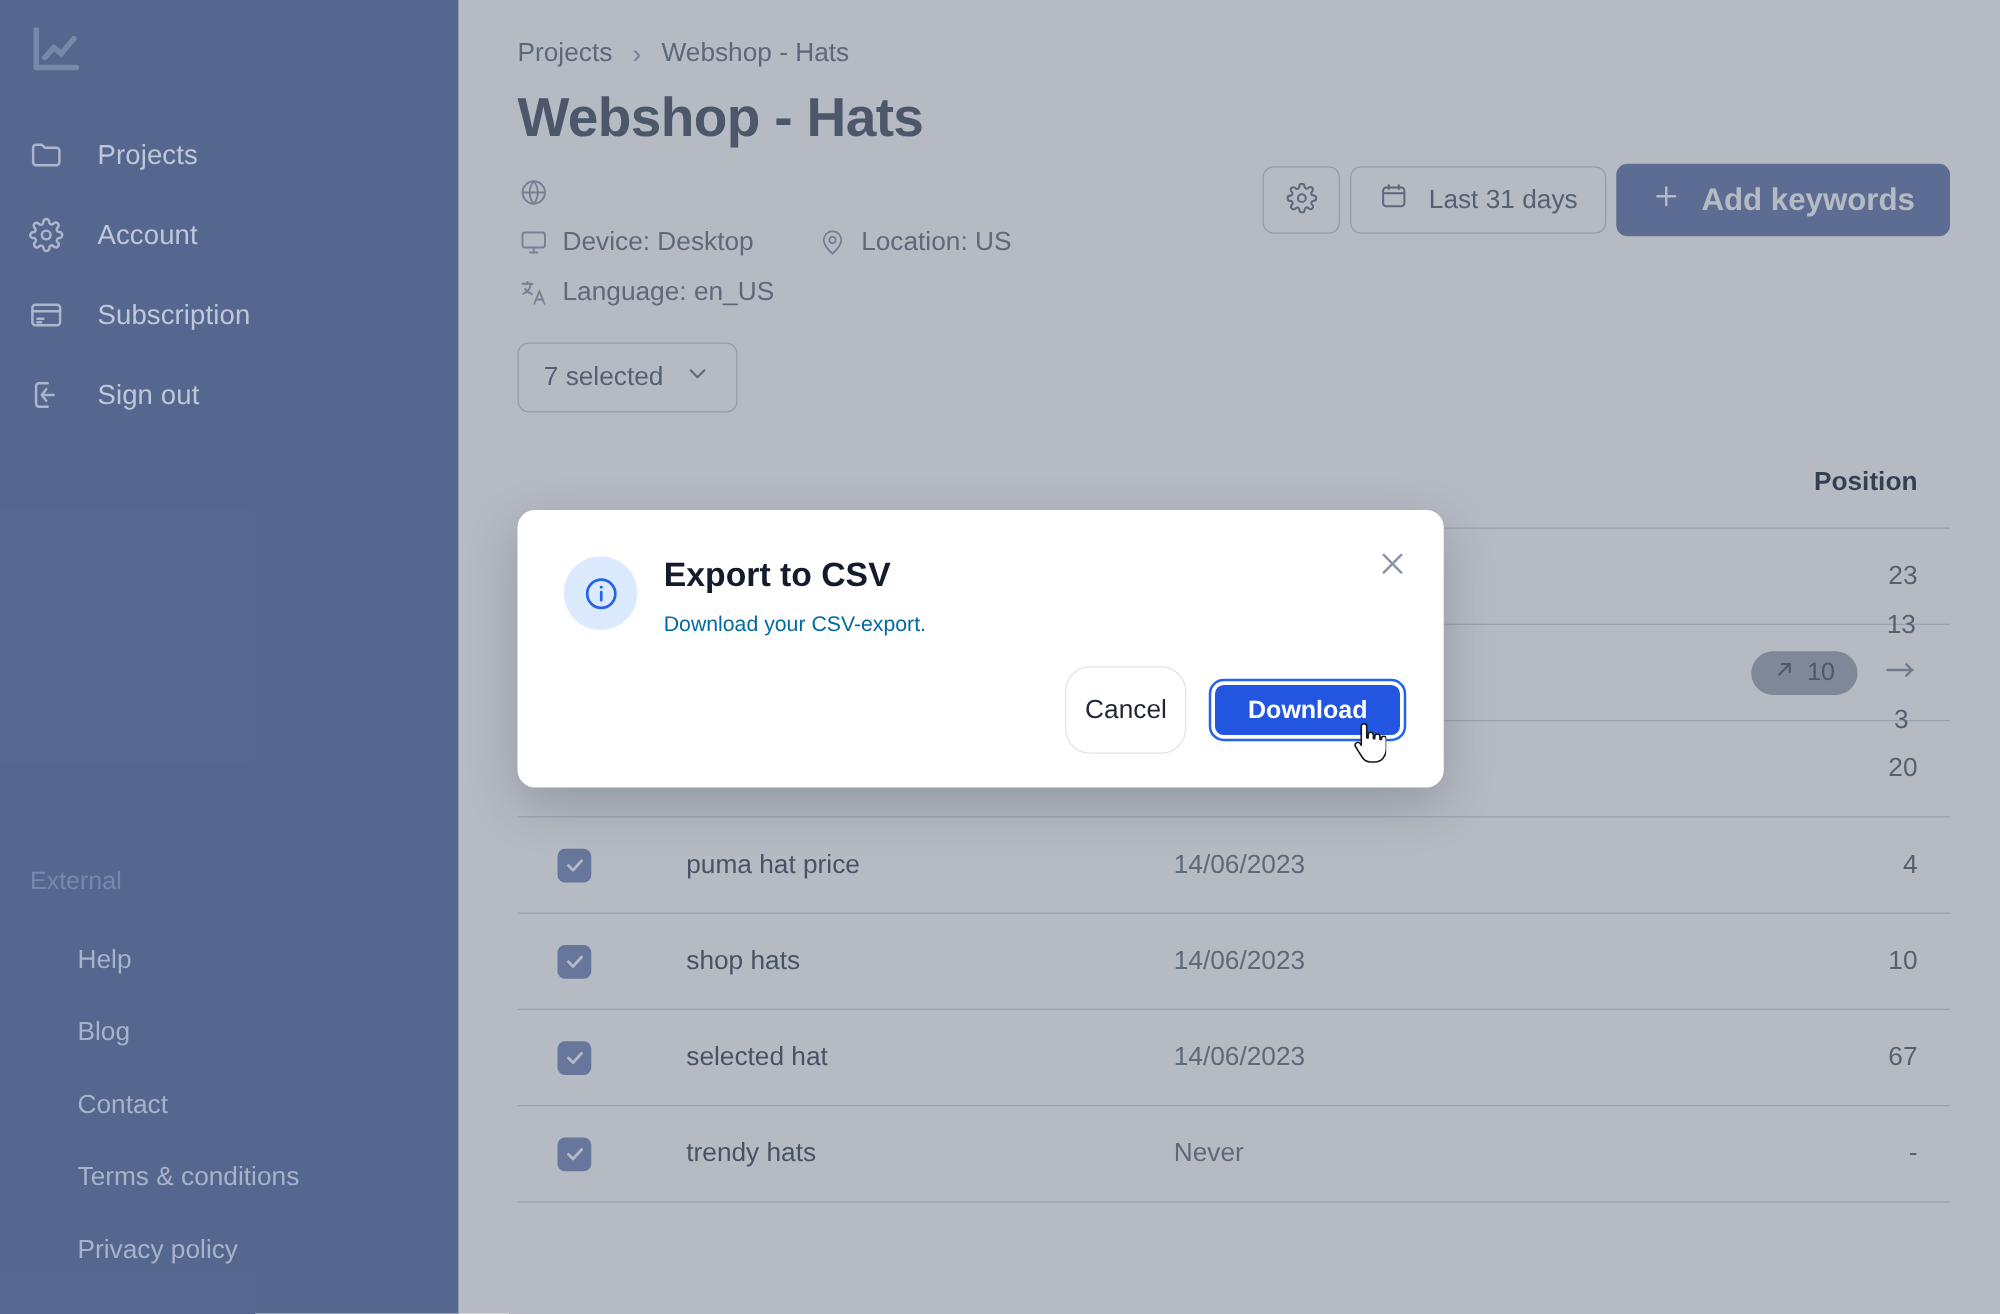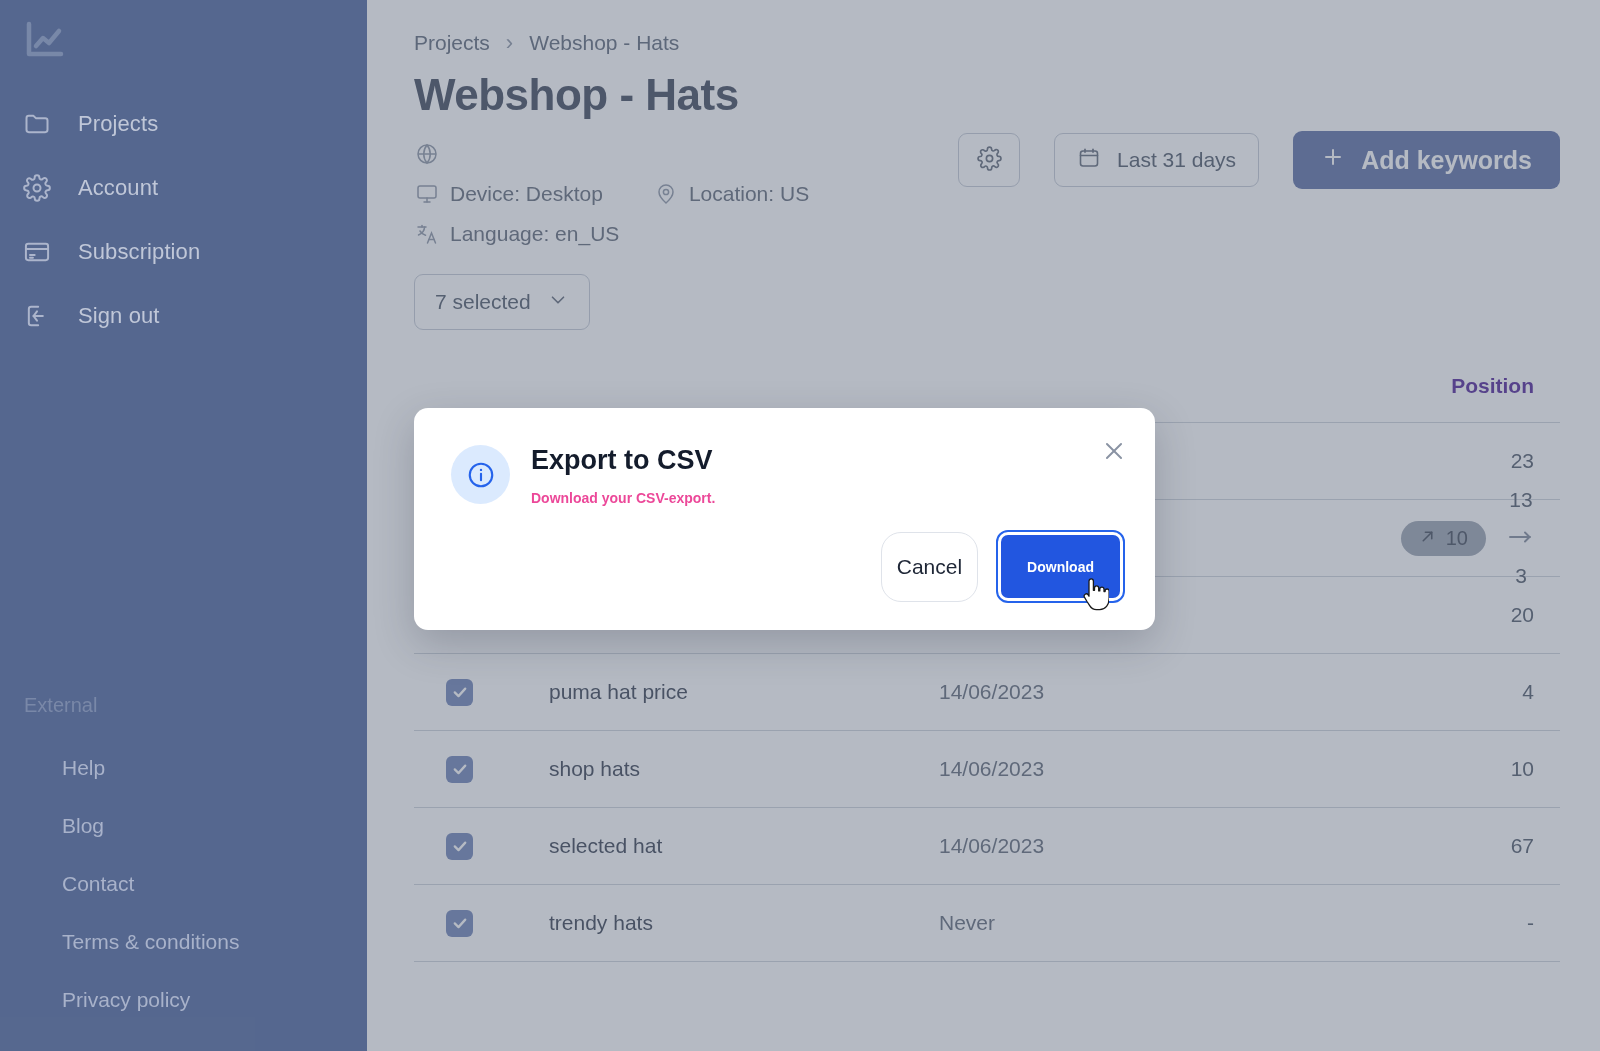--- a/index.html
+++ b/index.html
@@ -77,21 +77,21 @@
     letter-spacing: -0.5px;
   }
   .meta { position: absolute; left: 47px; top: 134px; width: 620px; }
   .meta-row { display: flex; align-items: center; height: 40px; gap: 10px; }
   .meta-ico { width: 26px; height: 26px; flex: 0 0 26px; display:flex; align-items:center; justify-content:center;}
   .meta-txt { font-size: 21px; color: #5d6675; }
   .meta-gap { margin-left: 40px; }
 
   .hdr-actions {
     position: absolute; right: 40px; top: 131px;
-    display: flex; align-items: center; gap: 34px;
+    display: flex; align-items: center; gap: 8px;
   }
   .btn-icon-sq {
     width: 62px; height: 54px;
     border: 1px solid #c3c9d4; border-radius: 9px;
     background: transparent;
     display: flex; align-items: center; justify-content: center;
     cursor: pointer;
   }
   .btn-range {
     height: 54px; padding: 0 22px;
@@ -114,21 +114,21 @@
     display: flex; align-items: center; gap: 16px;
     font-size: 21px; color: #4b5565; background: transparent; cursor: pointer;
   }
 
   
   .table { position: absolute; left: 47px; top: 350px; width: 1146px; }
   .th-row {
     display: flex; align-items: center; height: 72px;
     padding: 0 26px 0 0;
   }
-  .th-pos { margin-left: auto; font-size: 21px; font-weight: bold; color: #4c1d95; }
+  .th-pos { margin-left: auto; font-size: 21px; font-weight: bold; color: #0f172a; }
   .tr {
     display: flex; align-items: center; height: 77px;
     border-top: 1px solid #ccd1da;
     padding-right: 26px;
   }
   .cb {
     width: 27px; height: 27px; border-radius: 6px;
     background: #6c81b5; flex: 0 0 27px;
     margin-left: 32px;
     display: flex; align-items: center; justify-content: center;
@@ -168,21 +168,21 @@
     width: 59px; height: 59px; border-radius: 50%;
     background: #dbeafe;
     display: flex; align-items: center; justify-content: center;
   }
   .modal-title {
     position: absolute; left: 117px; top: 37px;
     font-size: 27px; font-weight: bold; color: #141c2c;
   }
   .modal-desc {
     position: absolute; left: 117px; top: 82px;
-    font-size: 14px; color: #ec4899; font-weight: bold;
+    font-size: 17px; color: #0369a1;
   }
   .modal-close {
     position: absolute; right: 22px; top: 24px;
     width: 38px; height: 38px;
     display: flex; align-items: center; justify-content: center;
     cursor: pointer;
   }
   .modal-actions {
     position: absolute; right: 30px; bottom: 27px;
     display: flex; align-items: center; gap: 18px;
@@ -191,23 +191,23 @@
     height: 70px; padding: 0 15px;
     border: 1px solid #dfe3ea; border-radius: 20px;
     background: #ffffff; font-size: 21px; color: #1e2636;
     font-family: "Liberation Sans", sans-serif; cursor: pointer;
   }
   .btn-download-wrap {
     border: 2px solid #2563eb; border-radius: 12px;
     padding: 3px; background: #ffffff;
   }
   .btn-download {
-    height: 63px; padding: 0 26px;
+    height: 40px; padding: 0 26px;
     background: #2256e0; border: none; border-radius: 7px;
-    font-size: 14px; font-weight: bold; color: #ffffff;
+    font-size: 20px; font-weight: bold; color: #ffffff;
     font-family: "Liberation Sans", sans-serif; cursor: pointer;
   }
 
   .cursor { position: absolute; left: 1079px; top: 578px; pointer-events: none; }
 </style>
 </head>
 <body>
 
 <div id="app">
 

